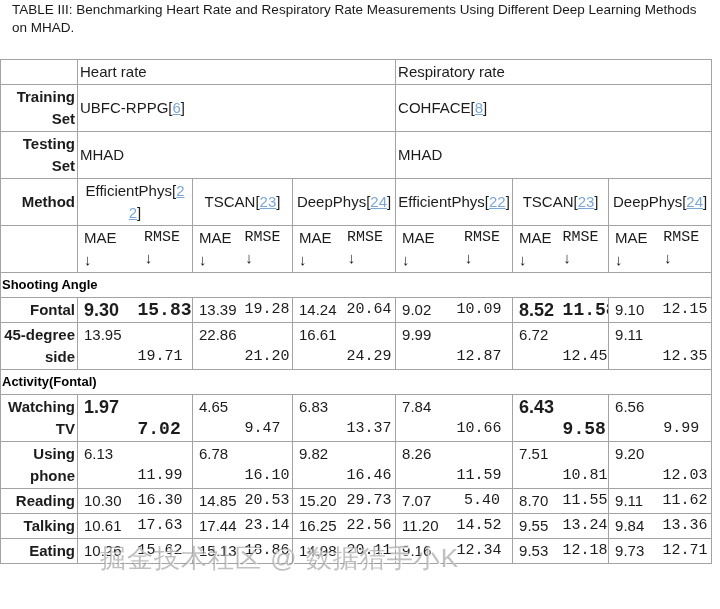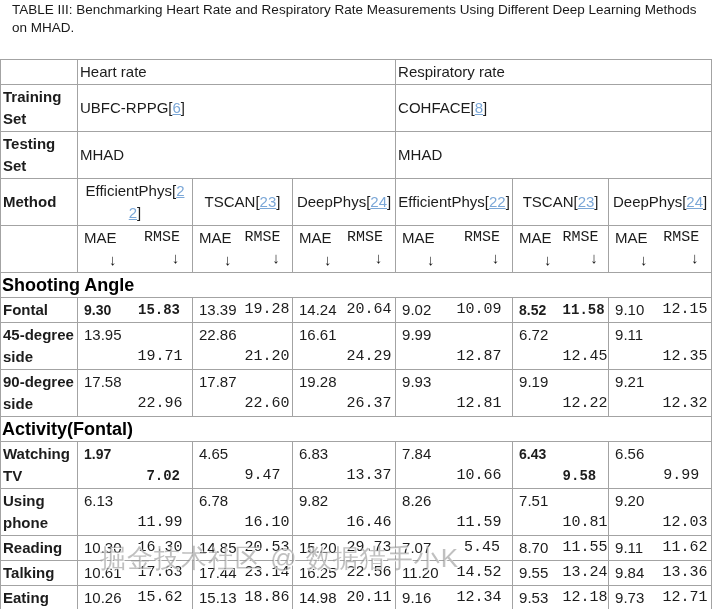--- a/index.html
+++ b/index.html
@@ -18,29 +18,29 @@
     font-size:15px; line-height:22px;
   }
   th, td {
     padding:1px 2px;
     border-top:1px solid #a3a3a3; border-bottom:1px solid #a3a3a3;
     font-weight:400; vertical-align:middle; overflow:hidden;
   }
   tr > *:first-child { border-left:1px solid #a3a3a3; }
   tr > *:last-child  { border-right:1px solid #a3a3a3; }
   .gb { border-left:1px solid #a3a3a3; }
-  th.lbl { font-weight:700; text-align:left; }
+  th.lbl { font-weight:700; text-align:right; }
   td.center { text-align:left; }
   td.method { text-align:center; overflow-wrap:anywhere; word-break:break-all; }
   td.mae  { text-align:left;  padding-left:6px;  vertical-align:top; }
   td.rmse { text-align:right; padding-right:12px; vertical-align:bottom;font-family:Liberation Mono, monospace; }
-  td.b { font-weight:700; font-size:14px; }
-  .metric { display:inline-block; text-align:right; }
+  td.b { font-weight:700; font-size:18px; }
+  .metric { display:inline-block; text-align:left; }
   tr.section-row td {
-    font-weight:700; font-size:18px; color:#000;
+    font-weight:700; font-size:13px; color:#000;
     text-align:left; padding:1px 0 1px 1px;
   }
   .cite { color:#7ba7d7; text-decoration:underline; cursor:pointer; }
   .watermark {
     position:absolute; left:84px; top:538px; z-index:5;
     font-size:26px; line-height:40px; white-space:nowrap; letter-spacing:1px;
     color:rgba(140,140,140,0.55);
     text-shadow:1px 1px 0 rgba(255,255,255,0.9);
     pointer-events:none;
     margin-left:16px;
@@ -135,35 +135,20 @@
         <td class="rmse">21.20</td>
         <td class="mae gb">16.61</td>
         <td class="rmse">24.29</td>
         <td class="mae gb">9.99</td>
         <td class="rmse">12.87</td>
         <td class="mae gb">6.72</td>
         <td class="rmse">12.45</td>
         <td class="mae gb">9.11</td>
         <td class="rmse">12.35</td>
       </tr>
-      <tr>
-        <th class="lbl">90-degree side</th>
-        <td class="mae gb">17.58</td>
-        <td class="rmse">22.96</td>
-        <td class="mae gb">17.87</td>
-        <td class="rmse">22.60</td>
-        <td class="mae gb">19.28</td>
-        <td class="rmse">26.37</td>
-        <td class="mae gb">9.93</td>
-        <td class="rmse">12.81</td>
-        <td class="mae gb">9.19</td>
-        <td class="rmse">12.22</td>
-        <td class="mae gb">9.21</td>
-        <td class="rmse">12.32</td>
-      </tr>
       <tr class="section-row">
         <td colspan="13">Activity(Fontal)</td>
       </tr>
       <tr>
         <th class="lbl">Watching TV</th>
         <td class="mae gb b">1.97</td>
         <td class="rmse b">7.02</td>
         <td class="mae gb">4.65</td>
         <td class="rmse">9.47</td>
         <td class="mae gb">6.83</td>
@@ -192,21 +177,21 @@
       </tr>
       <tr>
         <th class="lbl">Reading</th>
         <td class="mae gb">10.30</td>
         <td class="rmse">16.30</td>
         <td class="mae gb">14.85</td>
         <td class="rmse">20.53</td>
         <td class="mae gb">15.20</td>
         <td class="rmse">29.73</td>
         <td class="mae gb">7.07</td>
-        <td class="rmse">5.45</td>
+        <td class="rmse">5.40</td>
         <td class="mae gb">8.70</td>
         <td class="rmse">11.55</td>
         <td class="mae gb">9.11</td>
         <td class="rmse">11.62</td>
       </tr>
       <tr>
         <th class="lbl">Talking</th>
         <td class="mae gb">10.61</td>
         <td class="rmse">17.63</td>
         <td class="mae gb">17.44</td>

